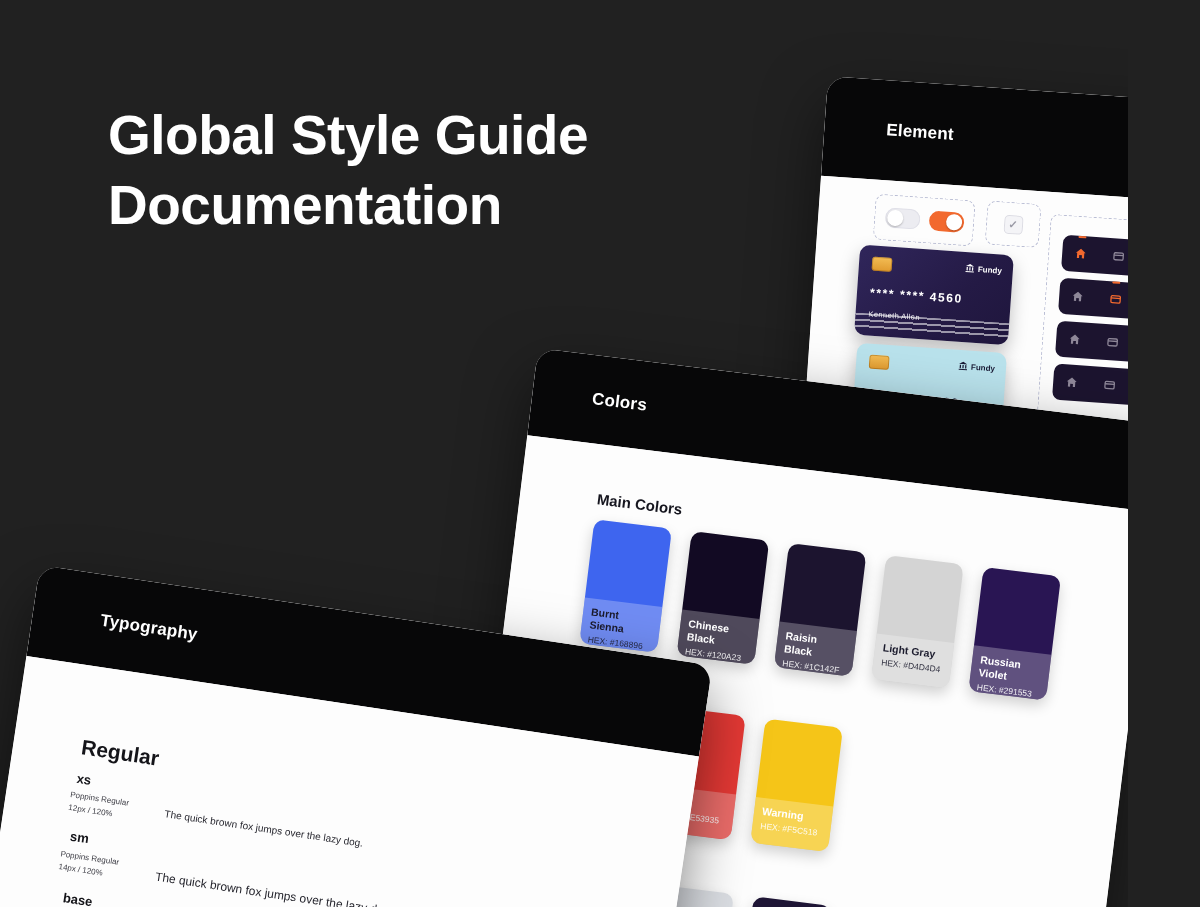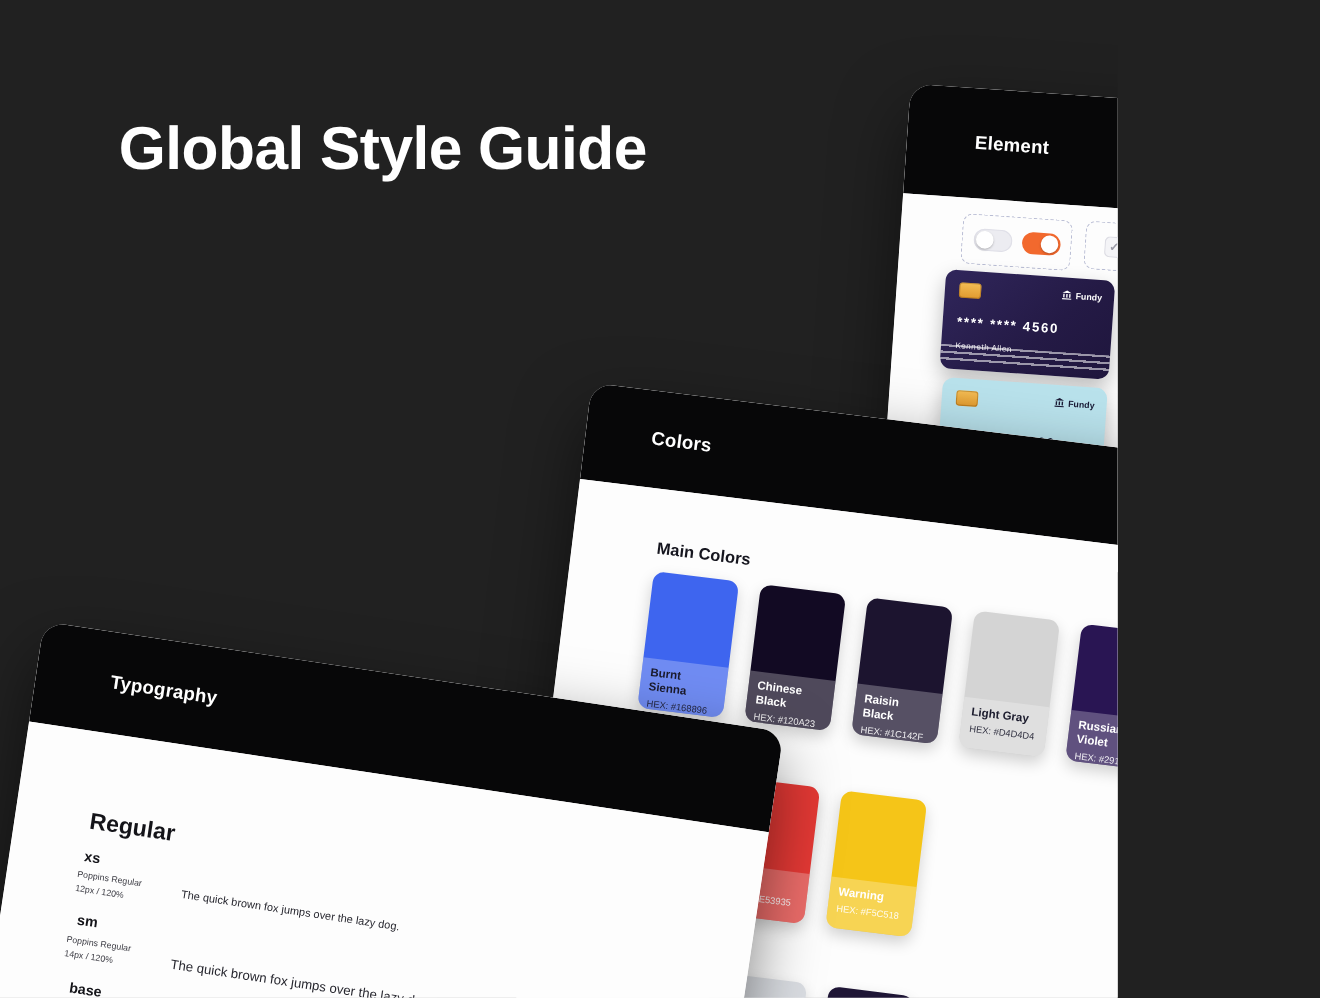--- a/index.html
+++ b/index.html
@@ -2,21 +2,21 @@
 <html><head>
 <meta charset="utf-8">
 <style>
   html,body{margin:0;padding:0;}
   body{
     width:1200px;height:907px;overflow:hidden;
     background:#212121;
     font-family:"Liberation Sans", sans-serif;
     -webkit-font-smoothing:antialiased;
   }
-  .stage{position:relative;width:1016px;height:907px;overflow:hidden;}
+  .stage{position:relative;width:1128px;height:907px;overflow:hidden;}
 
   
   .hero-title{
     position:absolute;left:108px;top:100px;z-index:0;
     color:#ffffff;font-size:55px;font-weight:700;line-height:70px;
     letter-spacing:-0.5px;
   }
 
   
   .panel{
@@ -130,20 +130,21 @@
   #t-sm-sample{left:160px;top:192px;font-size:12px;}
   #t-base-label{left:72px;top:226px;}
 </style>
 </head>
 <body style="background: rgb(33, 33, 33);">
 
 <div class="stage">
 
   <div class="hero-title">
     <div>Global Style Guide</div>
+    <div>Documentation</div>
   </div>
 
   <section class="panel" id="panel-element">
     <div class="panel-header">
       <span>Element</span>
     </div>
     <div class="panel-body">
 
       <div class="dashed-box" id="toggle-box">
         <div class="toggle off">

